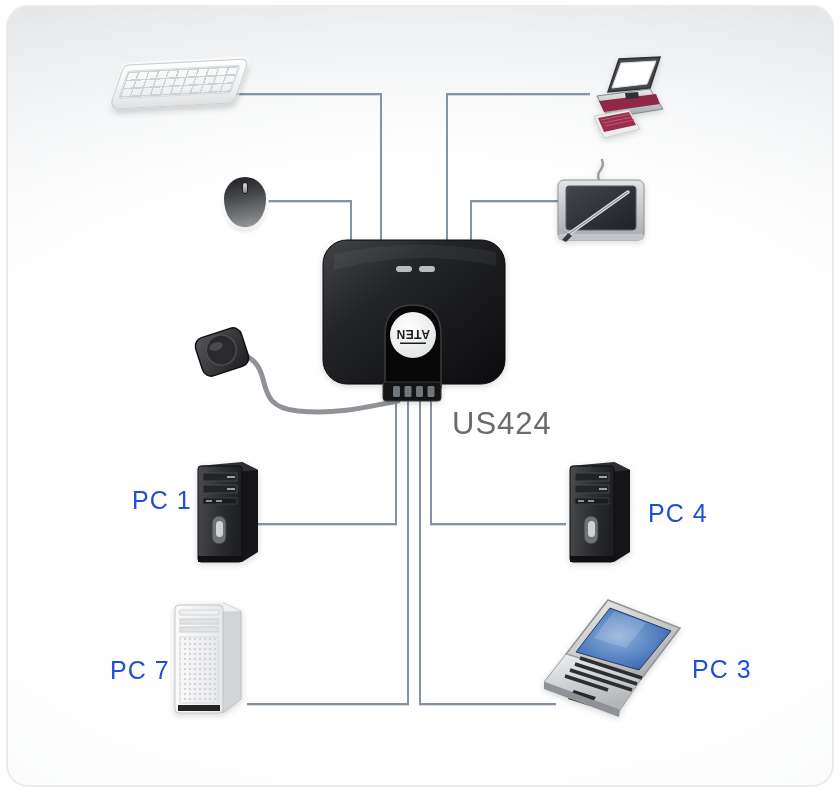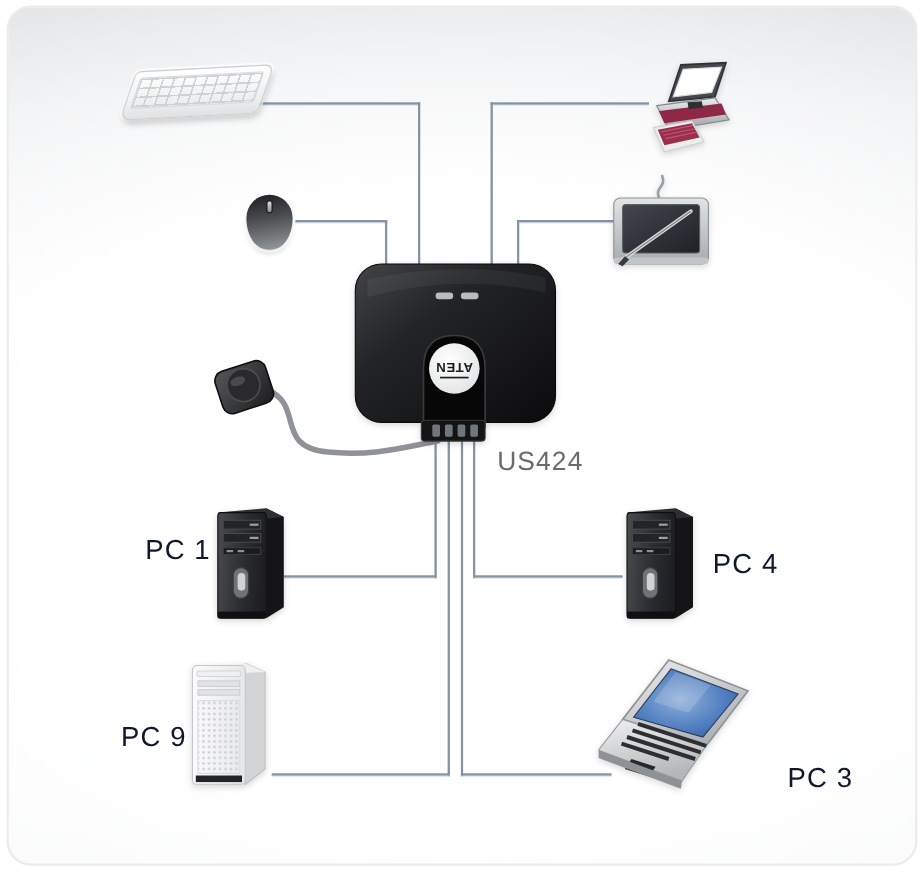--- a/index.html
+++ b/index.html
@@ -46,23 +46,23 @@
     border-radius:50% 50% 46% 46% / 42% 42% 56% 56%;
     box-shadow:0 0 0 3px rgba(255,255,255,.6), 0 3px 5px rgba(0,0,0,.22);
   }
   .mouse-wheel {
     position:absolute; left:18px; top:5px; width:6px; height:12px;
     background:linear-gradient(180deg,#d8dadc,#8e9093);
     border:1px solid #1d1d1f; border-radius:3px;
   }
 
   .label {
-    position:absolute; color:#0f172a; font-size:25px; letter-spacing:1px;
-  }
-  .model-label { position:absolute; color:#6a6b6d; font-size:24px; letter-spacing:1px; }
+    position:absolute; color:#1d4ed8; font-size:25px; letter-spacing:1px;
+  }
+  .model-label { position:absolute; color:#6a6b6d; font-size:31px; letter-spacing:1px; }
 </style>
 </head>
 <body>
 
 <div id="stage">
   <div class="card"></div>
 
   <div class="line h" style="left:232px; top:93px;  width:150px;"></div>
   <div class="line v" style="left:380px; top:93px;  height:150px;"></div>
   <div class="line h" style="left:268px; top:200px; width:84px;"></div>
@@ -258,17 +258,17 @@
     <polygon points="64,2 136,30 98,80 22,56" fill="url(#lpLid)" stroke="#8f9296" stroke-width="1.5"></polygon>
     <polygon points="66,10 127,33 95,72 32,54" fill="url(#lpScreen)" stroke="#2a3c5e" stroke-width="1"></polygon>
     <polygon points="70,13 102,25 82,50 50,40" fill="#ffffff" opacity="0.16"></polygon>
     <polygon points="22,56 98,80 76,112 0,84" fill="url(#lpDeck)" stroke="#9a9da1" stroke-width="1"></polygon>
     <path d="M36,60 L98,80 M31,66 L93,86 M26,72 L88,92 M21,78 L64,92" stroke="#2c2e31" stroke-width="3.6" fill="none"></path>
     <polygon points="30,92 52,99 46,108 24,101" fill="#26282b"></polygon>
     <polygon points="0,84 76,112 75,119 0,91" fill="#8e9296"></polygon>
   </svg>
 
   <div class="label" style="left:132px; top:486px;">PC 1</div>
-  <div class="label" style="left:110px; top:656px;">PC 9</div>
-  <div class="label" style="left:692px; top:693px;margin-left:24px;">PC 3</div>
+  <div class="label" style="left:110px; top:656px;">PC 7</div>
+  <div class="label" style="left:692px; top:655px;">PC 3</div>
   <div class="label" style="left:648px; top:489px;margin-top:10px;">PC 4</div>
   <div class="model-label" style="left:452px; top:406px;">US424</div>
 </div>
 
 </body></html>

